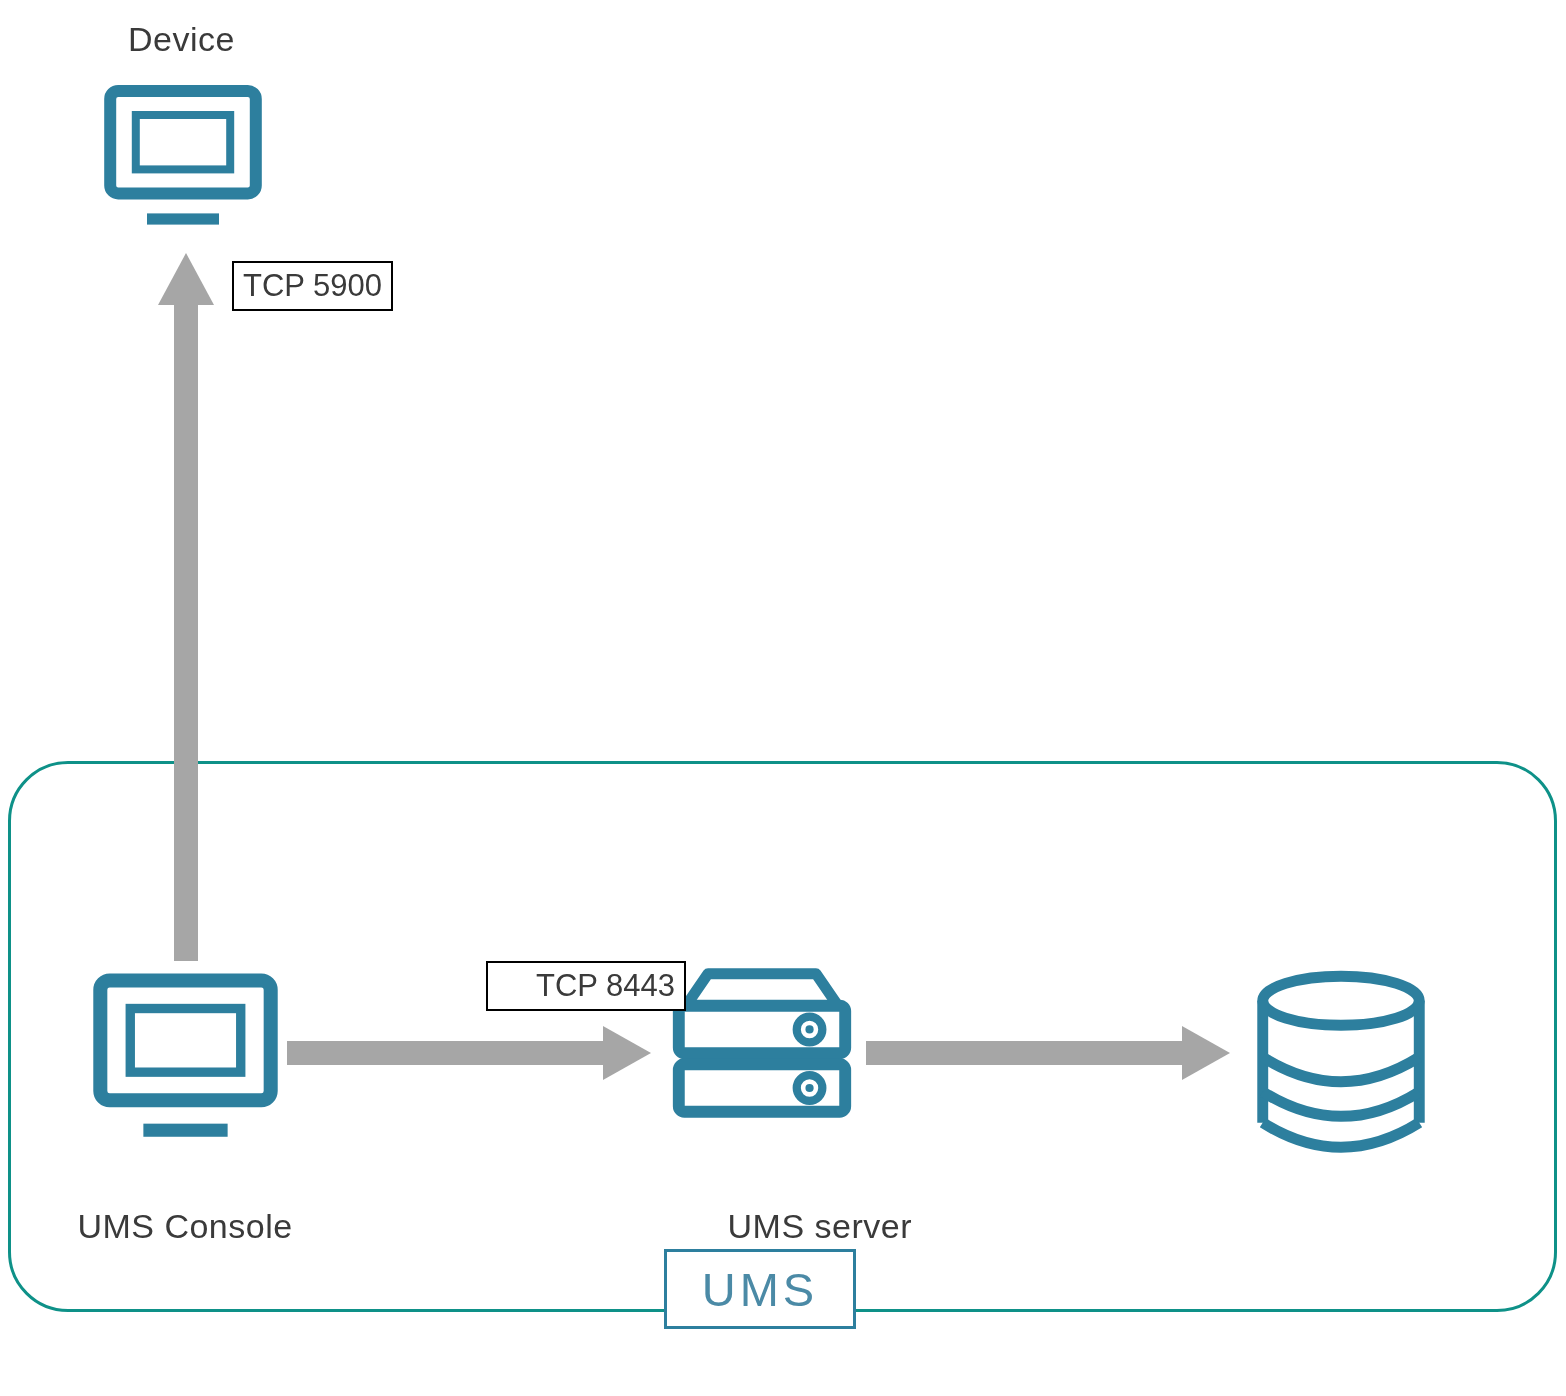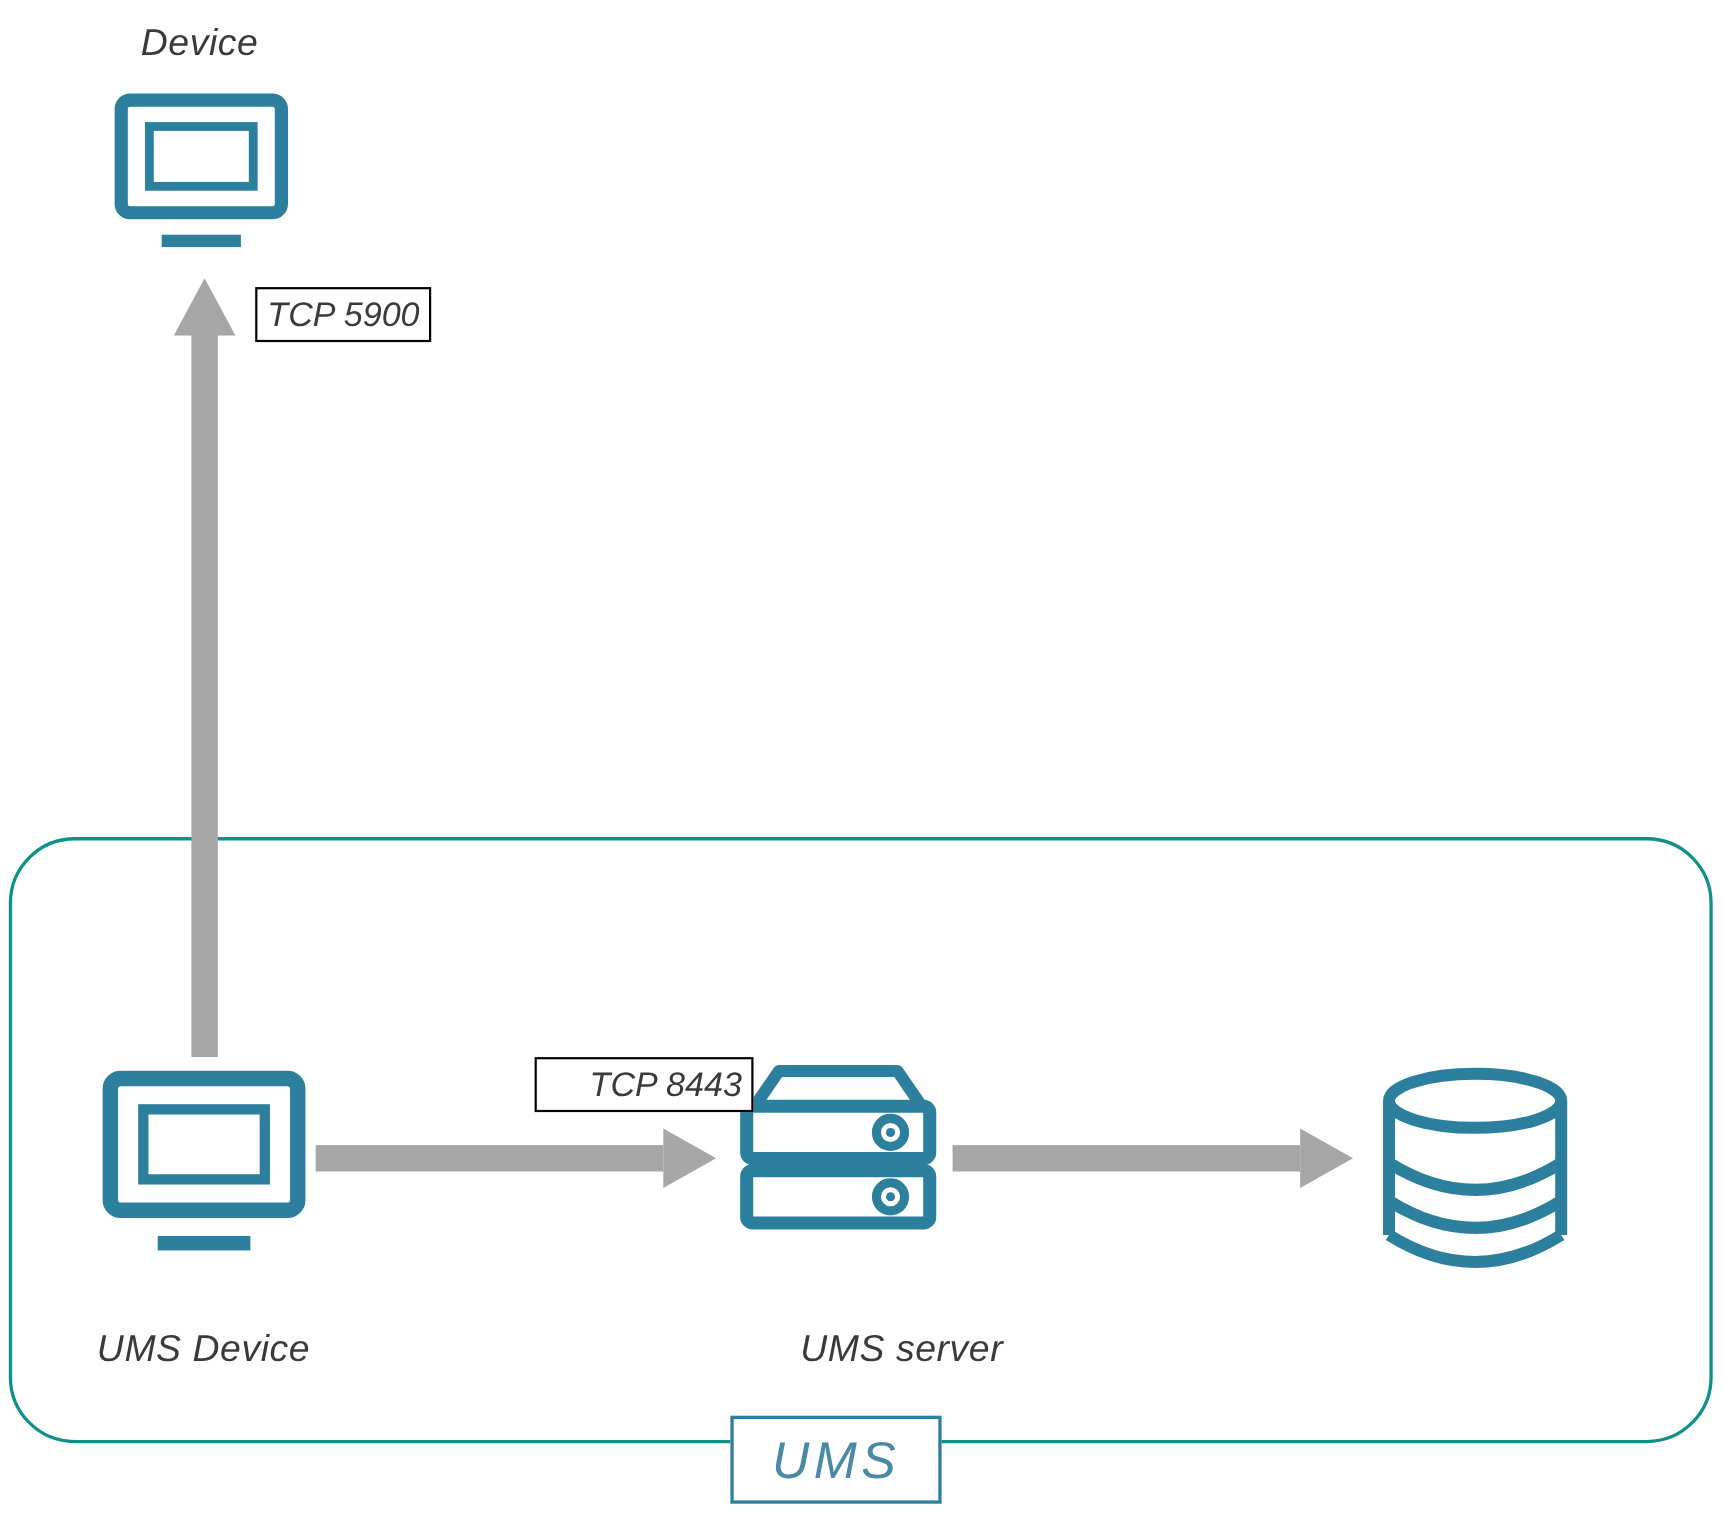--- a/index.html
+++ b/index.html
@@ -6,21 +6,21 @@
     --icon-teal:#2d7f9e;
     --boundary-teal:#0e9188;
     --arrow-gray:#a6a6a6;
     --label-text:#3a3a3a;
     --box-border:#000000;
     --bg:#ffffff;
   }
   *{margin:0;padding:0;box-sizing:border-box;}
   body{background:var(--bg);font-family:"Liberation Sans",sans-serif;}
   .canvas{
-    position:relative;width:1566px;height:1396px;background:var(--bg);overflow:hidden;font-style:italic;
+    position:relative;width:1566px;height:1396px;background:var(--bg);overflow:hidden;
   }
   
   .boundary{
     position:absolute;left:8px;top:761px;width:1549px;height:551px;
     border:3.5px solid var(--boundary-teal);border-radius:60px;z-index:0;background:transparent;
   }
   
   .icon-wrap{position:absolute;z-index:2;color:var(--icon-teal);}
   .icon-wrap svg{display:block;width:100%;height:100%;}
   
@@ -47,21 +47,21 @@
   .arrow-h-body{
     position:absolute;left:0;top:15px;height:24px;width:316px;background:var(--arrow-gray);
   }
   .arrow-h-head{
     position:absolute;right:0;top:0;width:0;height:0;
     border-top:27px solid transparent;border-bottom:27px solid transparent;
     border-left:48px solid var(--arrow-gray);
   }
   
   .ums-badge{
-    position:absolute;left:664px;top:1287px;width:192px;height:80px;z-index:3;
+    position:absolute;left:664px;top:1249px;width:192px;height:80px;z-index:3;
     background:#fff;border:3px solid var(--icon-teal);
     display:flex;align-items:center;justify-content:center;
     color:#4b8aa6;font-size:47px;letter-spacing:4px;font-weight:400;
   }
 </style>
 </head>
 <body>
 
 <div class="canvas">
 
@@ -84,21 +84,21 @@
 
   <div class="port-box" style="left:232px;top:261px;">TCP 5900</div>
 
   <div class="icon-wrap" style="left:88px;top:972px;width:195px;height:176px;">
     <svg viewBox="0 0 200 188" fill="none">
       <rect x="9" y="9" width="182" height="128" rx="10" stroke="currentColor" stroke-width="15"></rect>
       <rect x="41" y="39" width="118" height="68" stroke="currentColor" stroke-width="10"></rect>
       <rect x="55" y="162" width="90" height="14" fill="currentColor"></rect>
     </svg>
   </div>
-  <div class="node-label centered" style="left:35px;top:1207px;">UMS Device</div>
+  <div class="node-label centered" style="left:35px;top:1207px;">UMS Console</div>
 
   <div class="arrow" style="left:287px;top:1026px;width:364px;height:54px;">
     <div class="arrow-h-body"></div>
     <div class="arrow-h-head"></div>
   </div>
 
   <div class="port-box" style="left:486px;top:961px;padding-left:48px;">TCP 8443</div>
 
   <div class="icon-wrap" style="left:666px;top:960px;width:192px;height:192px;">
     <svg viewBox="0 0 210 210" fill="none">

